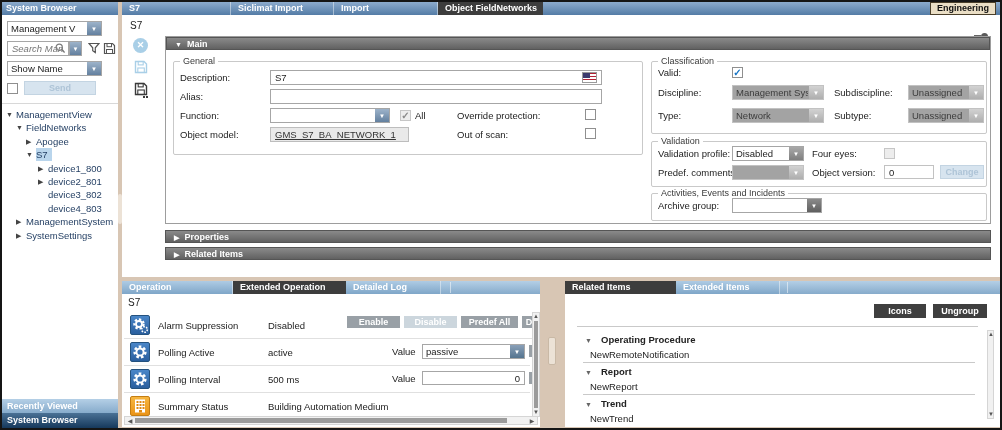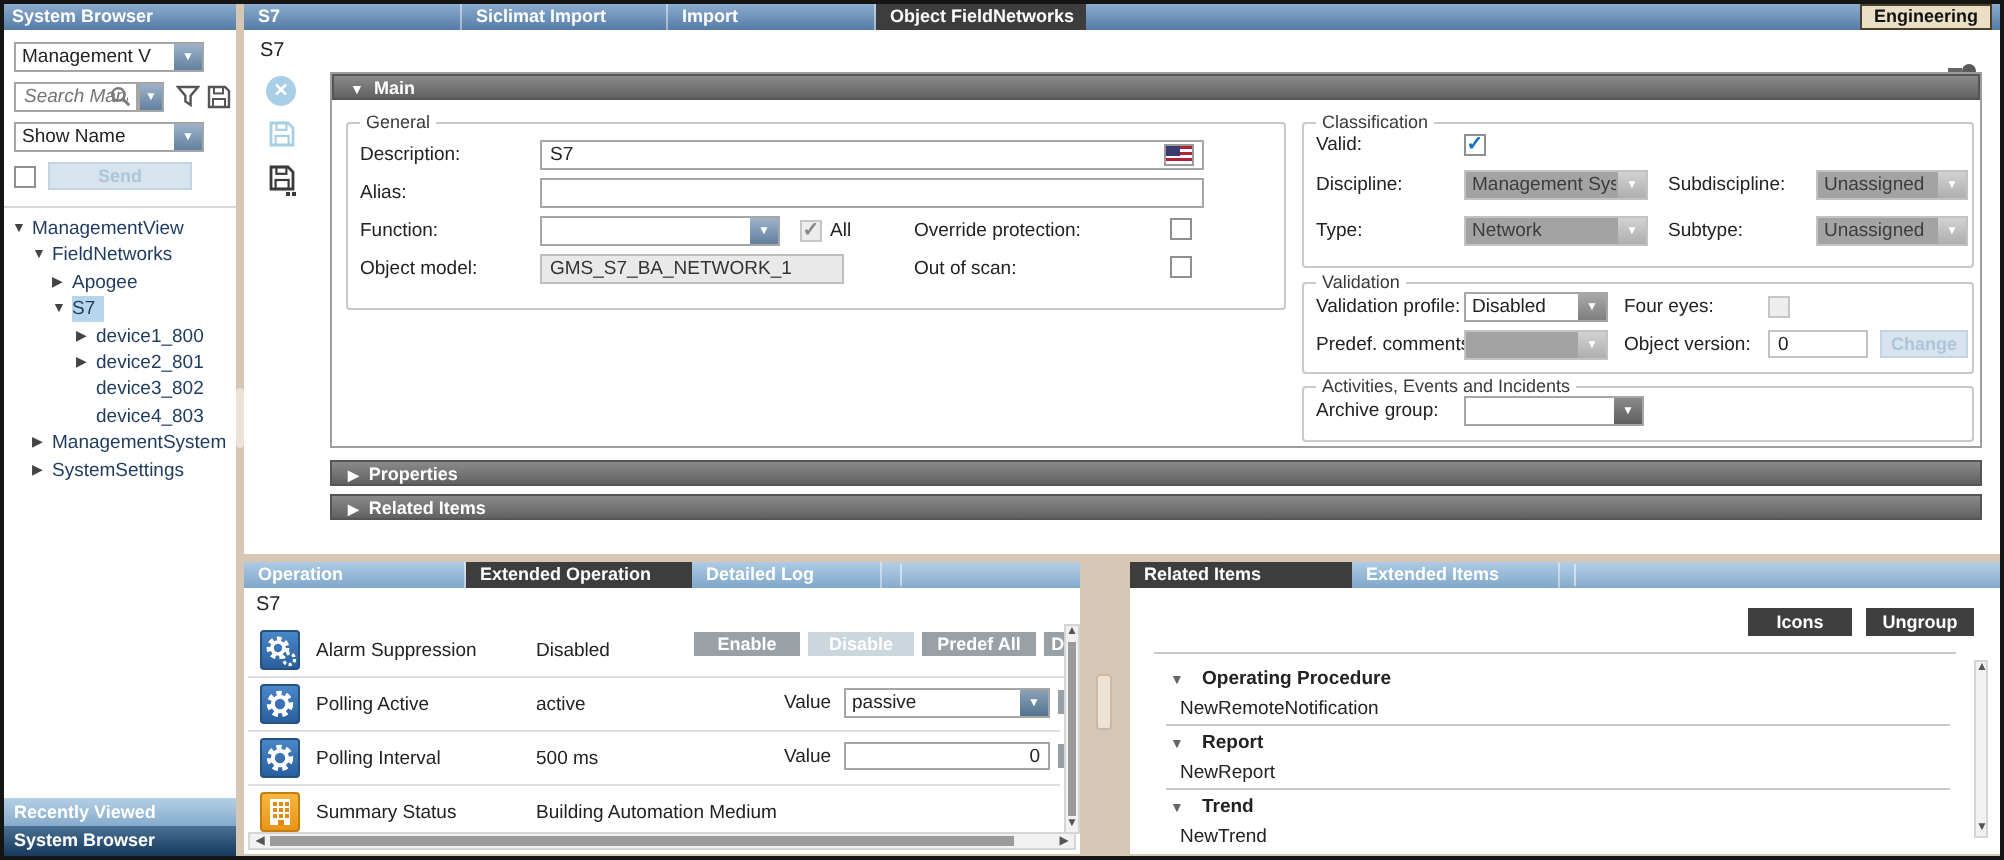--- a/index.html
+++ b/index.html
@@ -159,21 +159,21 @@
         <span class="lbl" style="left:6px;top:47px">Function:</span>
         <div class="dd" style="left:96px;top:46px;width:120px">
             <span class="v"></span>
             <span class="a">▼</span>
           </div>
         <span class="cb dis" style="left:226px;top:48px;color:#8a8a8a"><span>✓</span></span>
         <span class="lbl" style="left:241px;top:47px">All</span>
         <span class="lbl" style="left:283px;top:47px;width:123px;text-align:left">Override protection:</span>
         <span class="cb" style="left:411px;top:47px"></span>
         <span class="lbl" style="left:6px;top:66px">Object model:</span>
-        <input class="txt ro" disabled="" style="left: 96px; top: 65px; width: 152px;" value="GMS_S7_BA_NETWORK_1">
+        <input class="txt ro" disabled="" style="left: 96px; top: 65px; width: 139px; text-decoration: underline;" value="GMS_S7_BA_NETWORK_1">
         <span class="lbl" style="left:283px;top:66px">Out of scan:</span>
         <span class="cb" style="left:411px;top:66px"></span>
       </div>
 
 
       <div class="fs" style="left:485px;top:24px;width:336px;height:73px">
         <span class="lg">Classification</span>
         <span class="lbl" style="left:6px;top:4px">Valid:</span>
         <span class="cb" style="left:80px;top:5px"><span>✓</span></span>
         <span class="lbl" style="left:6px;top:24px">Discipline:</span>

